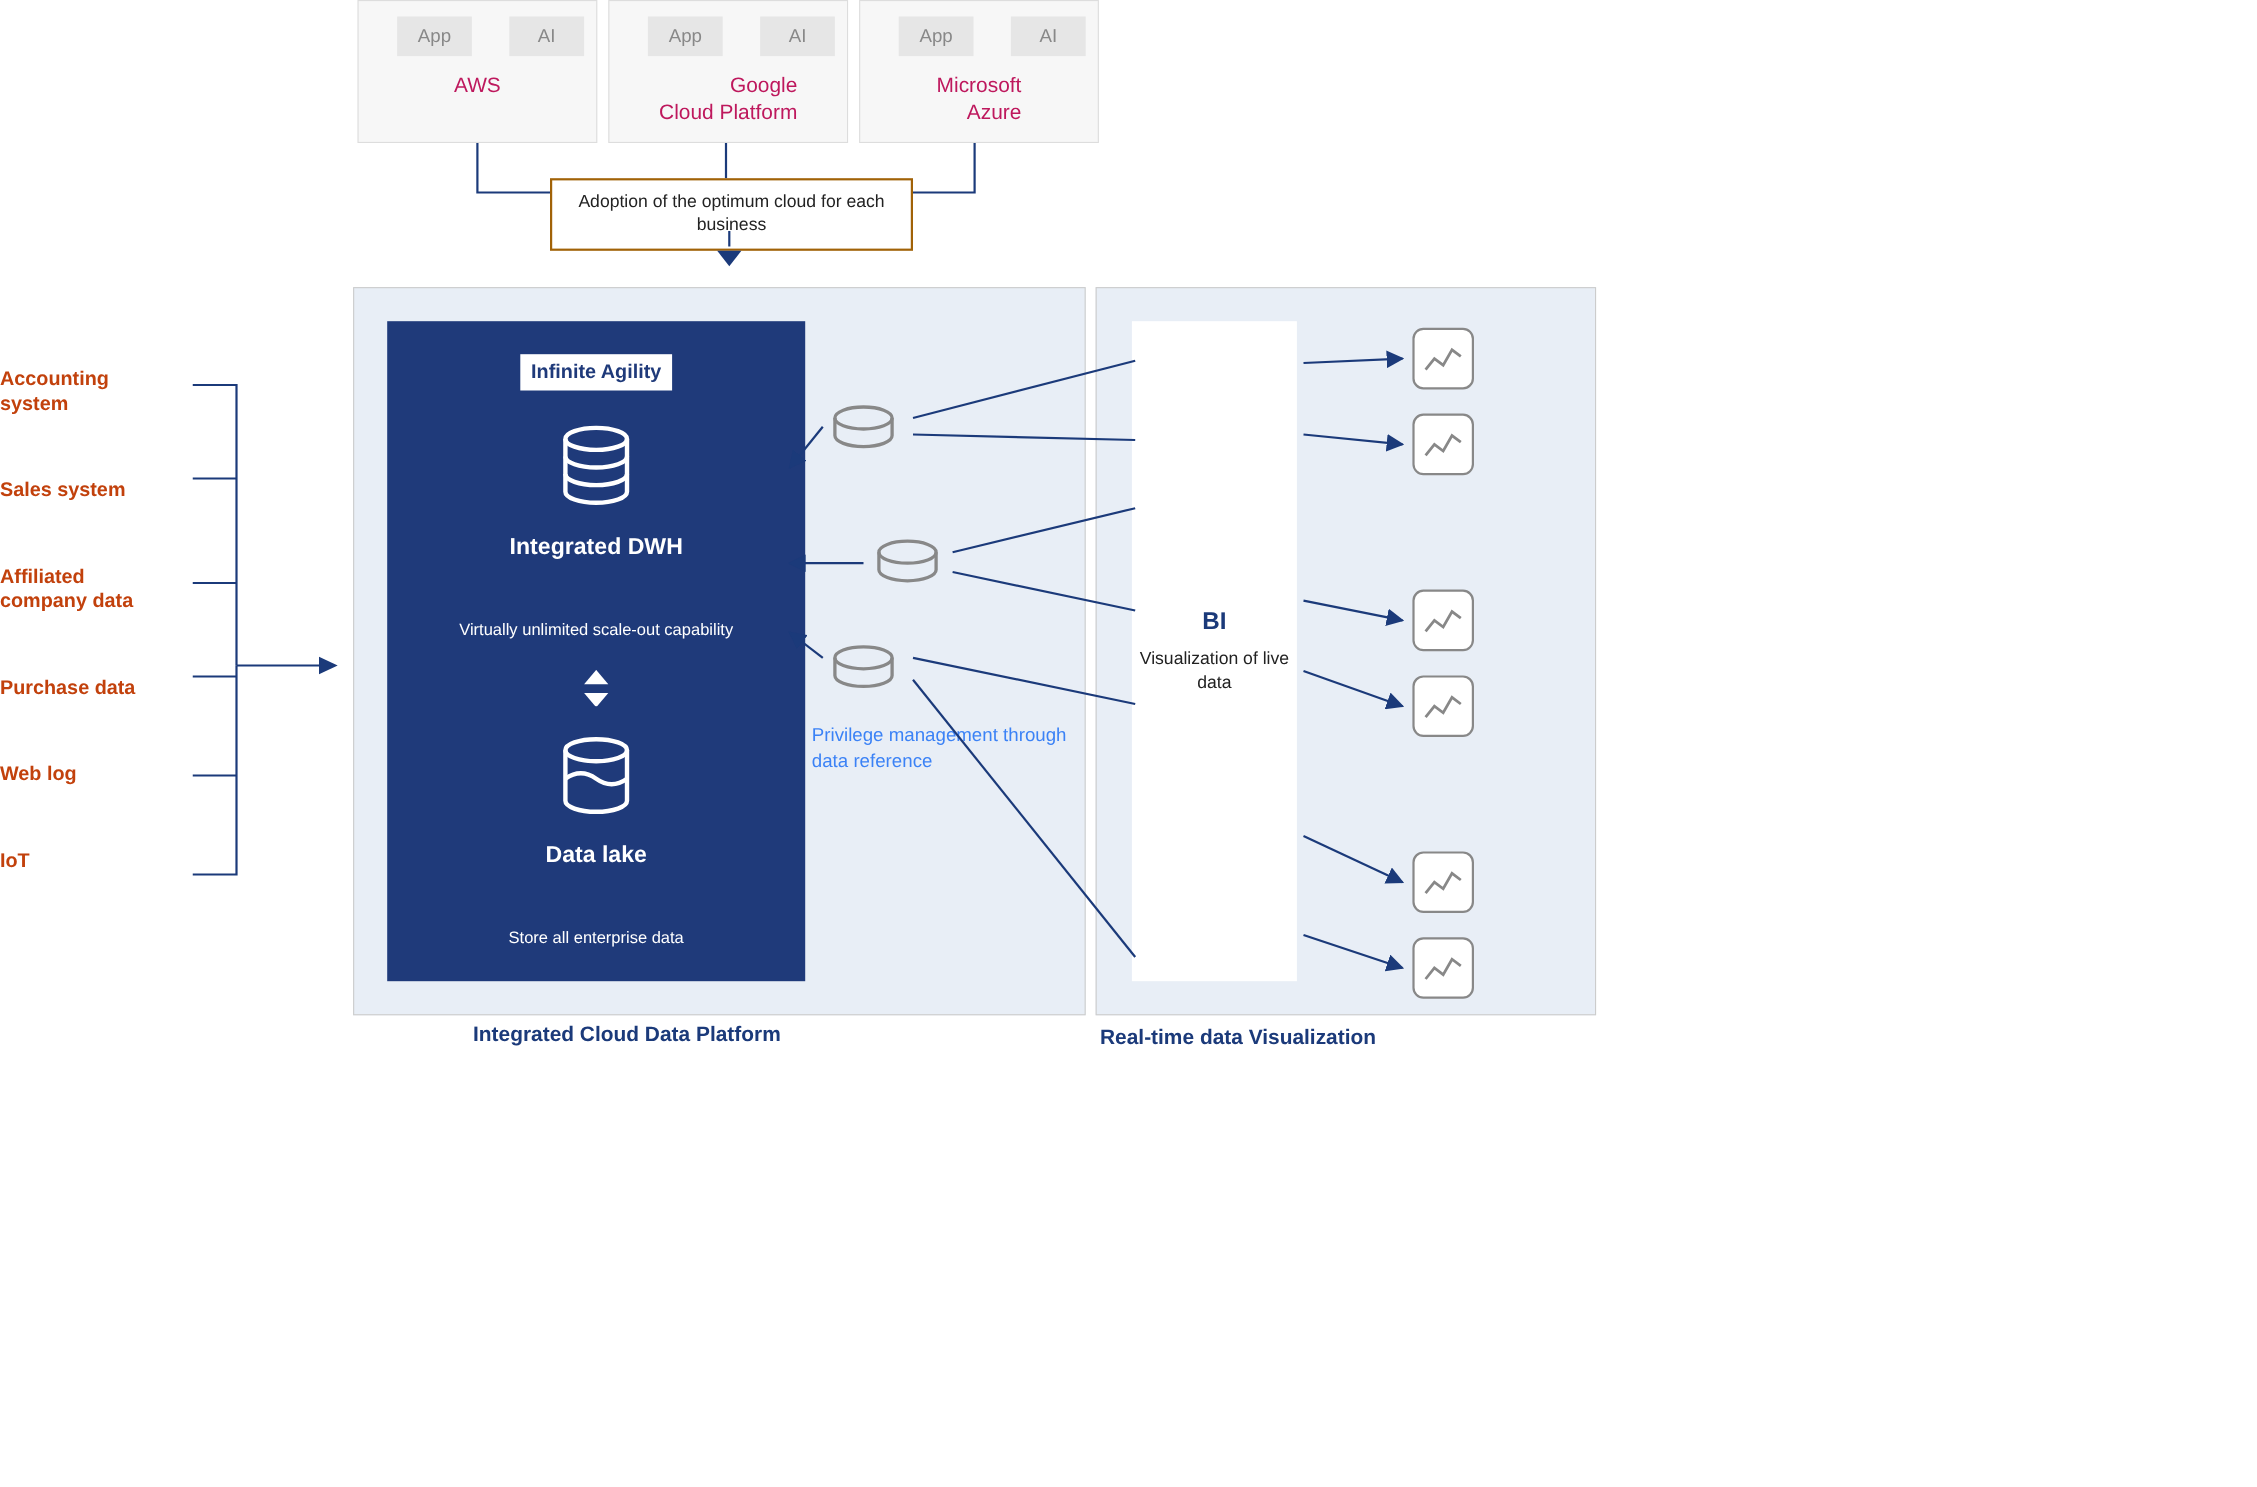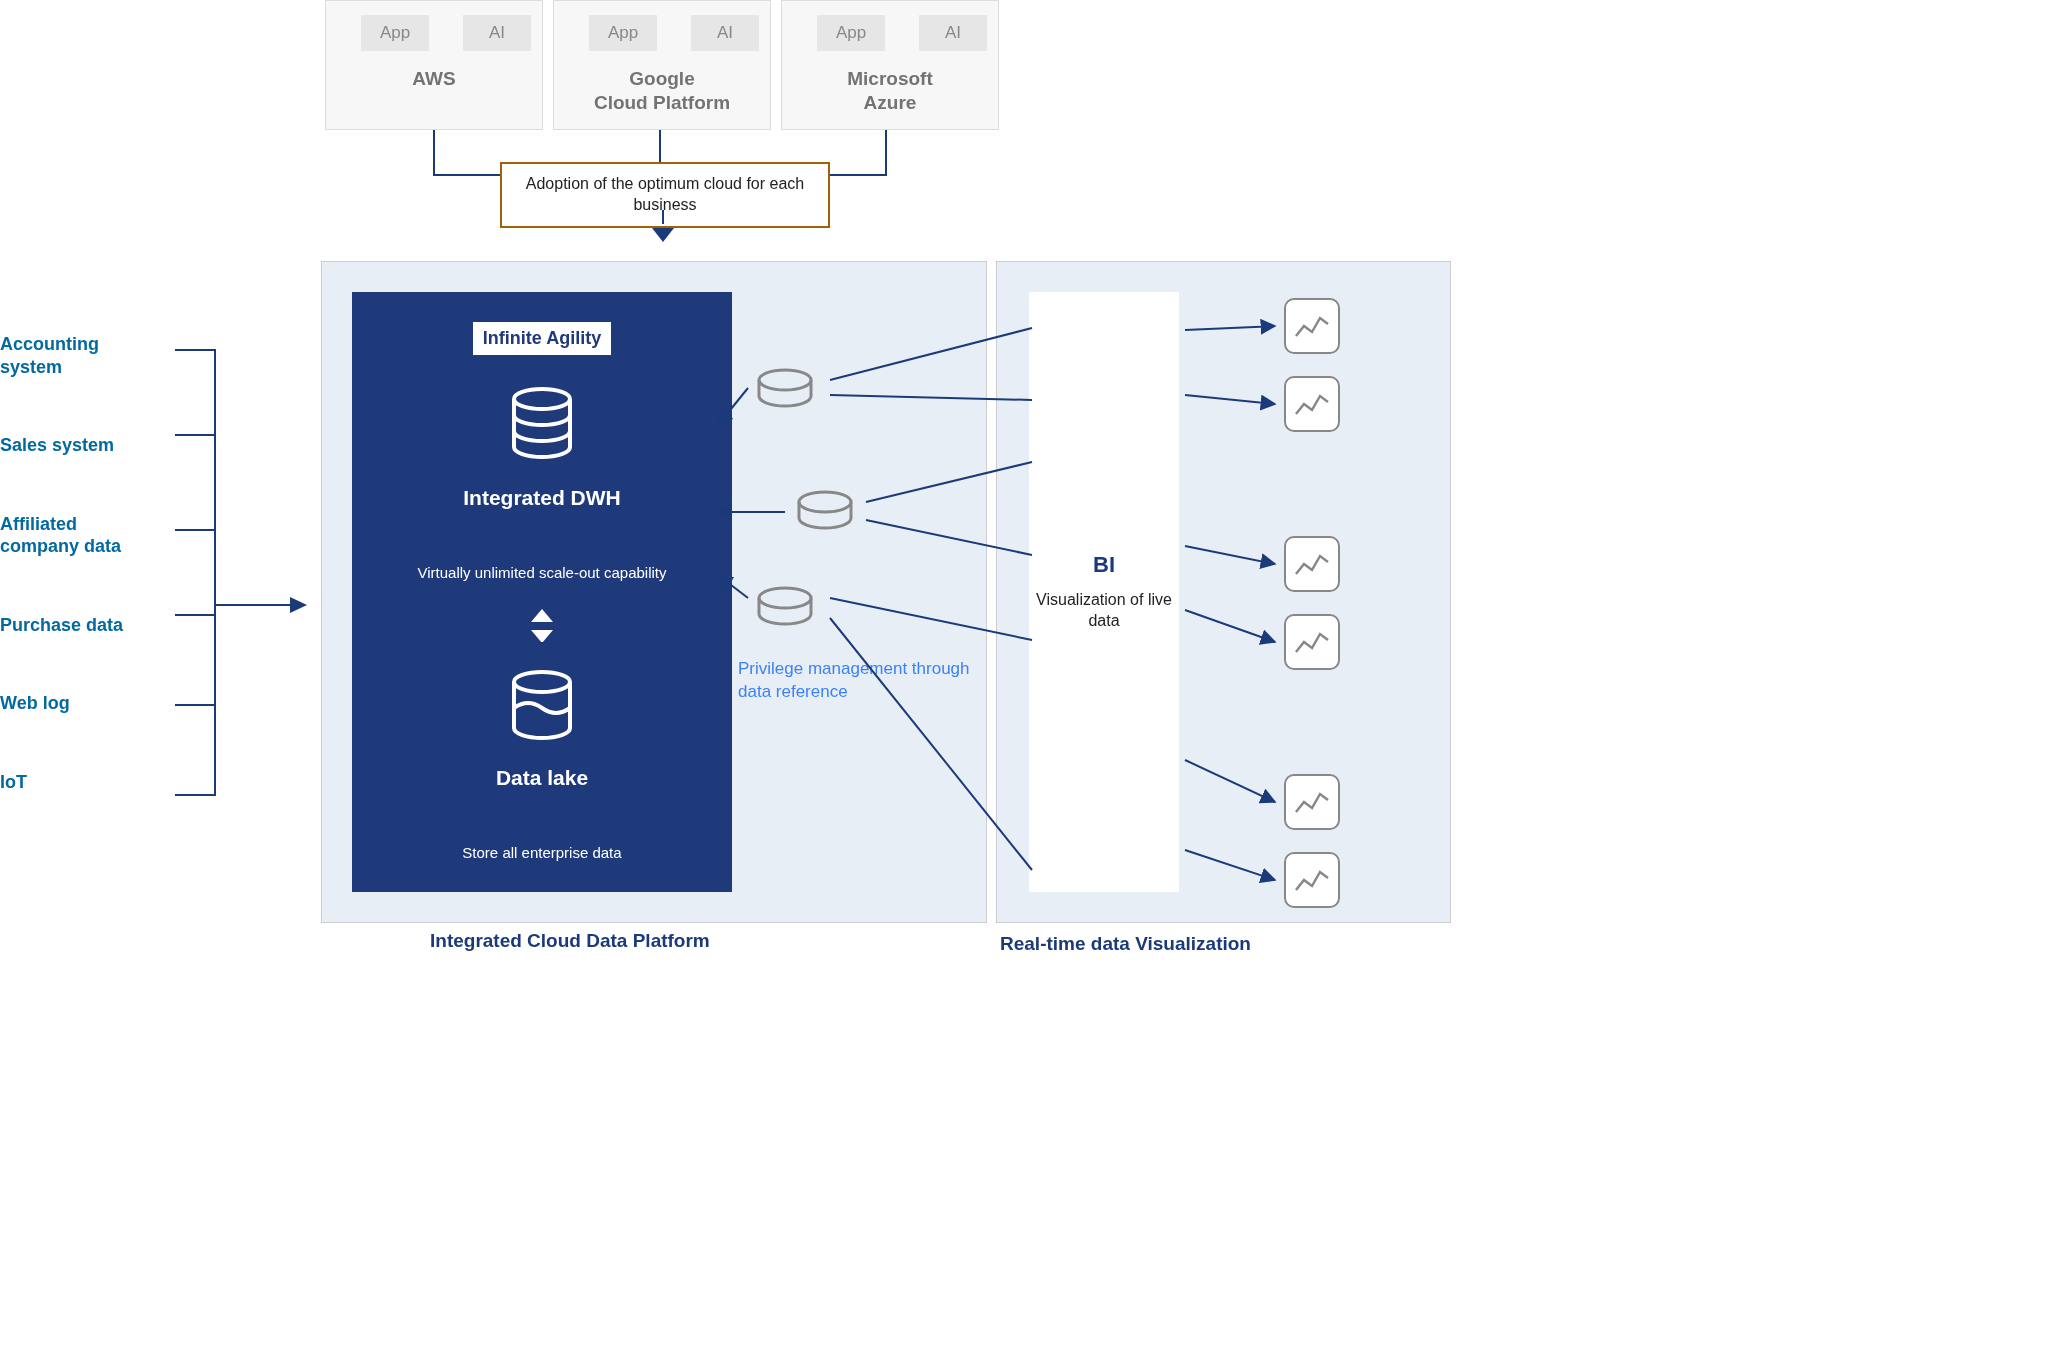--- a/index.html
+++ b/index.html
@@ -39,24 +39,24 @@
       background: #e6e6e6;
       display: flex;
       align-items: center;
       justify-content: center;
       color: #888;
       font-size: 17px;
       font-weight: 500;
       margin-left: 24px;
     }
     .cloud-name {
-      color: #737373;
+      color: #be185d;
       font-size: 19px;
-      font-weight: 700;
-      text-align: center;
+      font-weight: 400;
+      text-align: right;
       line-height: 1.25;
     }
     .adoption-box {
       position: absolute;
       top: 162px;
       left: 500px;
       width: 330px;
       background: #fff;
       border: 2px solid #a16207;
       padding: 10px 14px;
@@ -81,21 +81,21 @@
       left: 648px;
       z-index: 4;
     }
     .sources {
       position: absolute;
       top: 333px;
       left: 0;
       width: 200px;
     }
     .source-item {
-      color: #0369a1;
+      color: #c2410c;
       font-size: 18px;
       font-weight: 700;
       line-height: 1.25;
       margin-bottom: 56px;
     }
     .sources-bracket {
       position: absolute;
       top: 345px;
       left: 175px;
       width: 135px;

